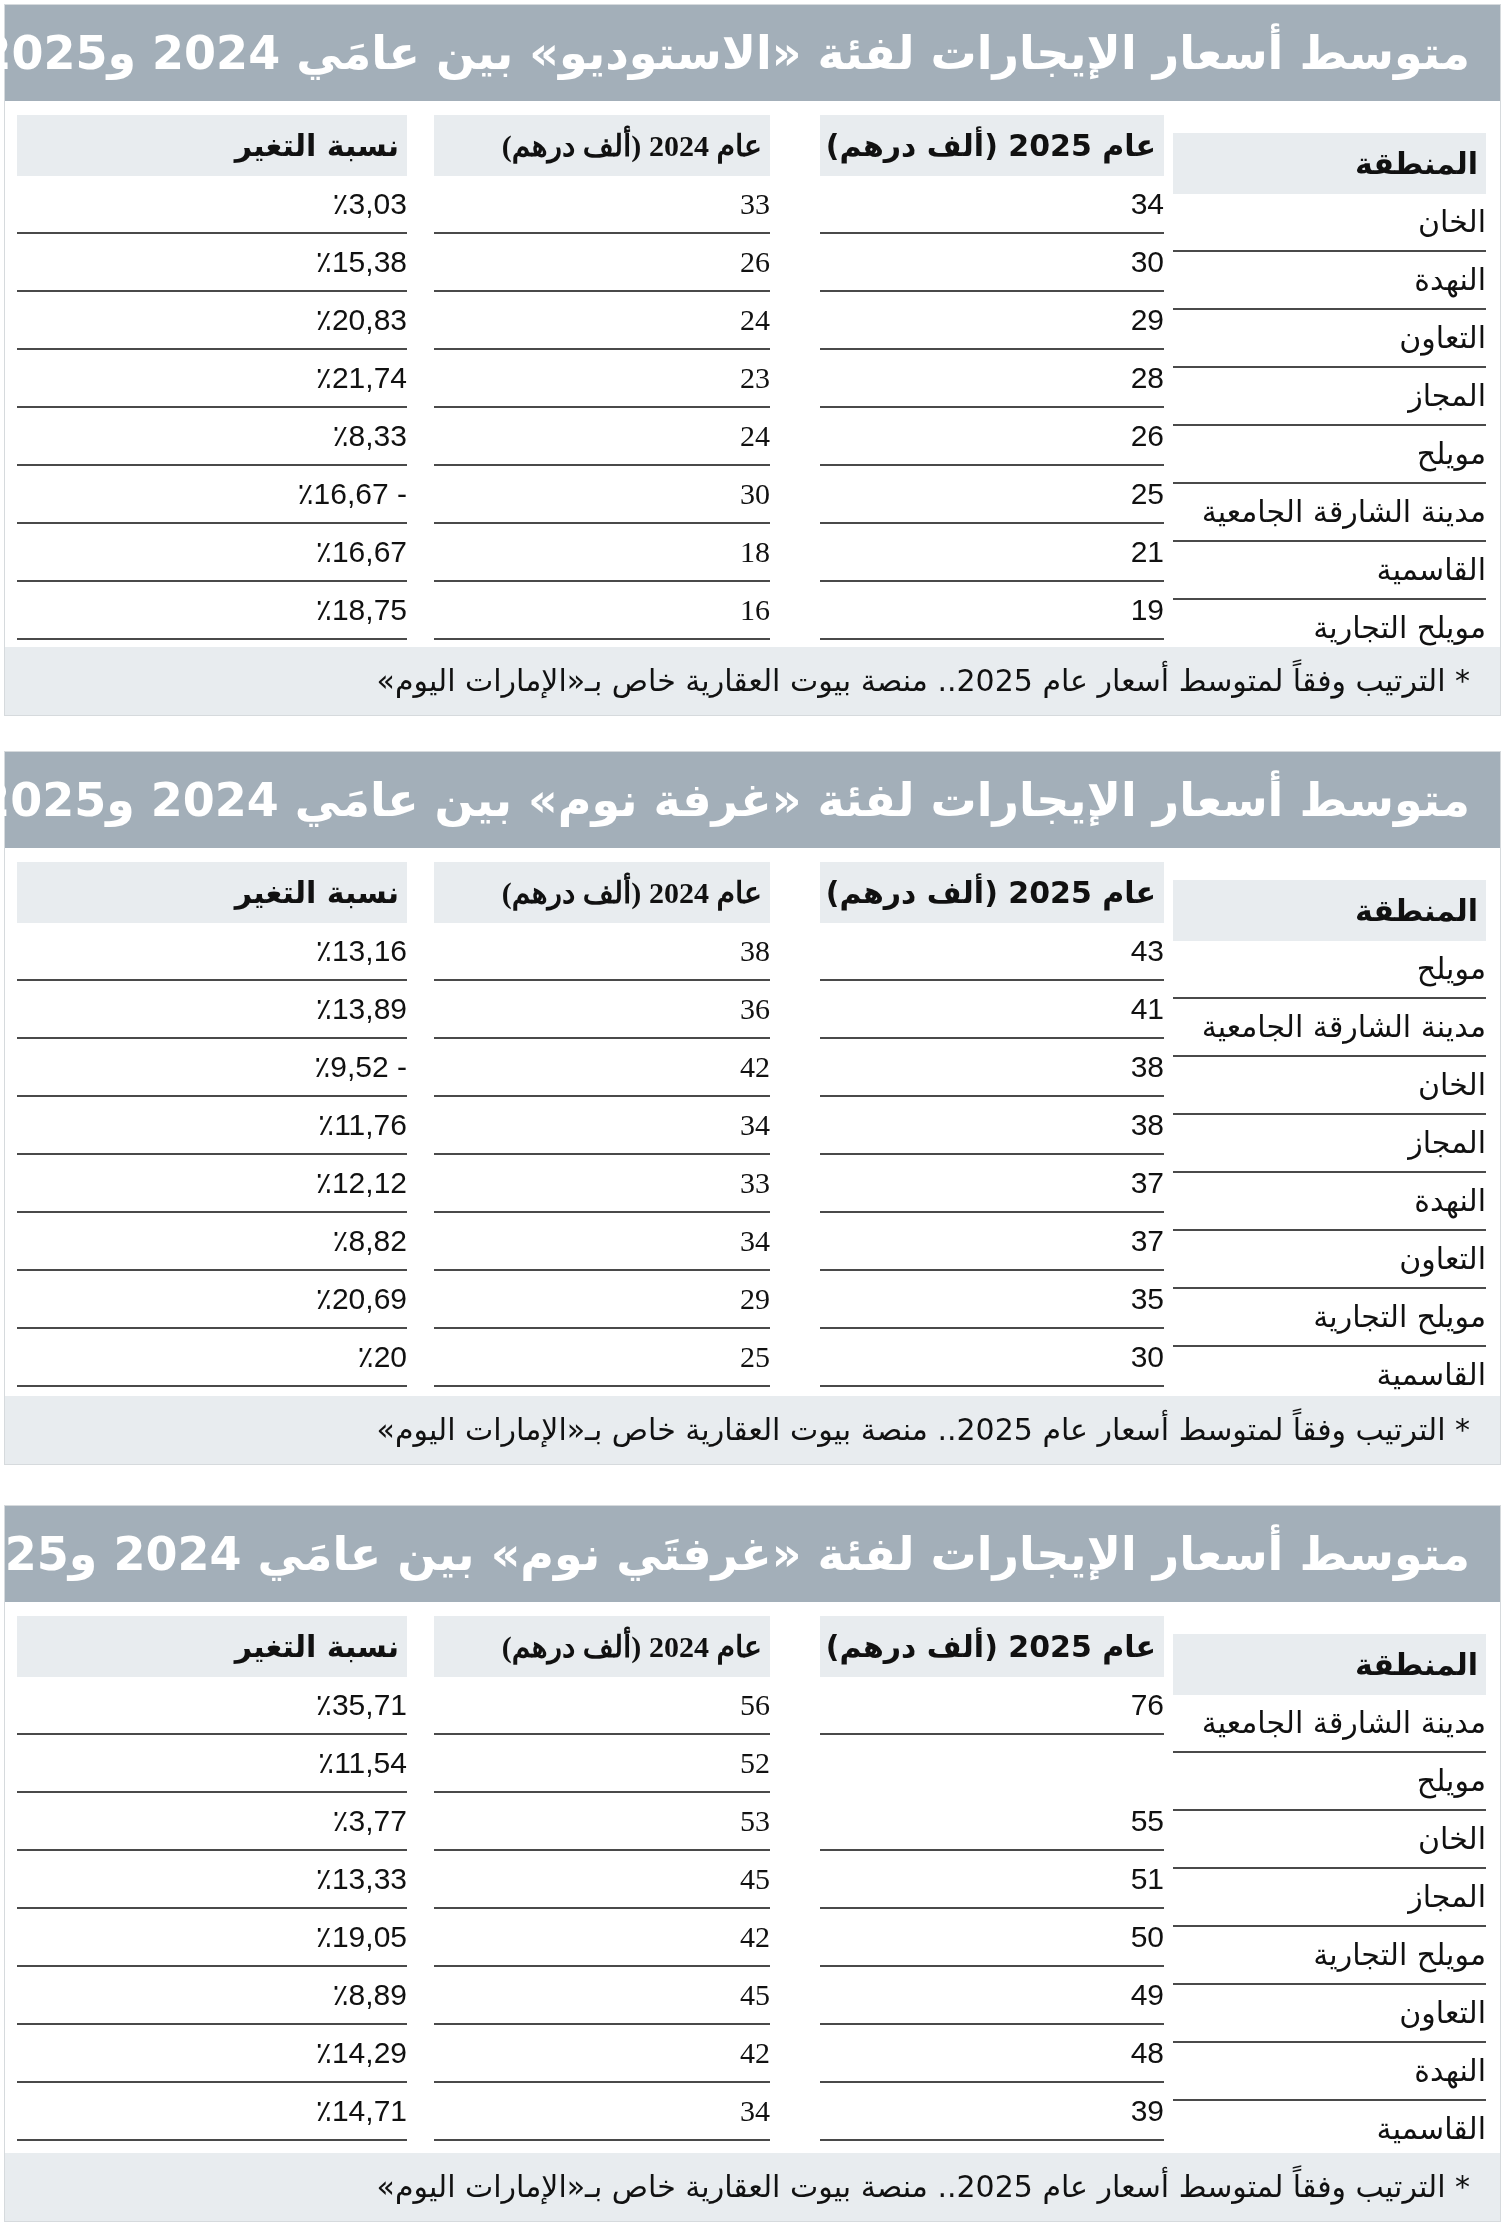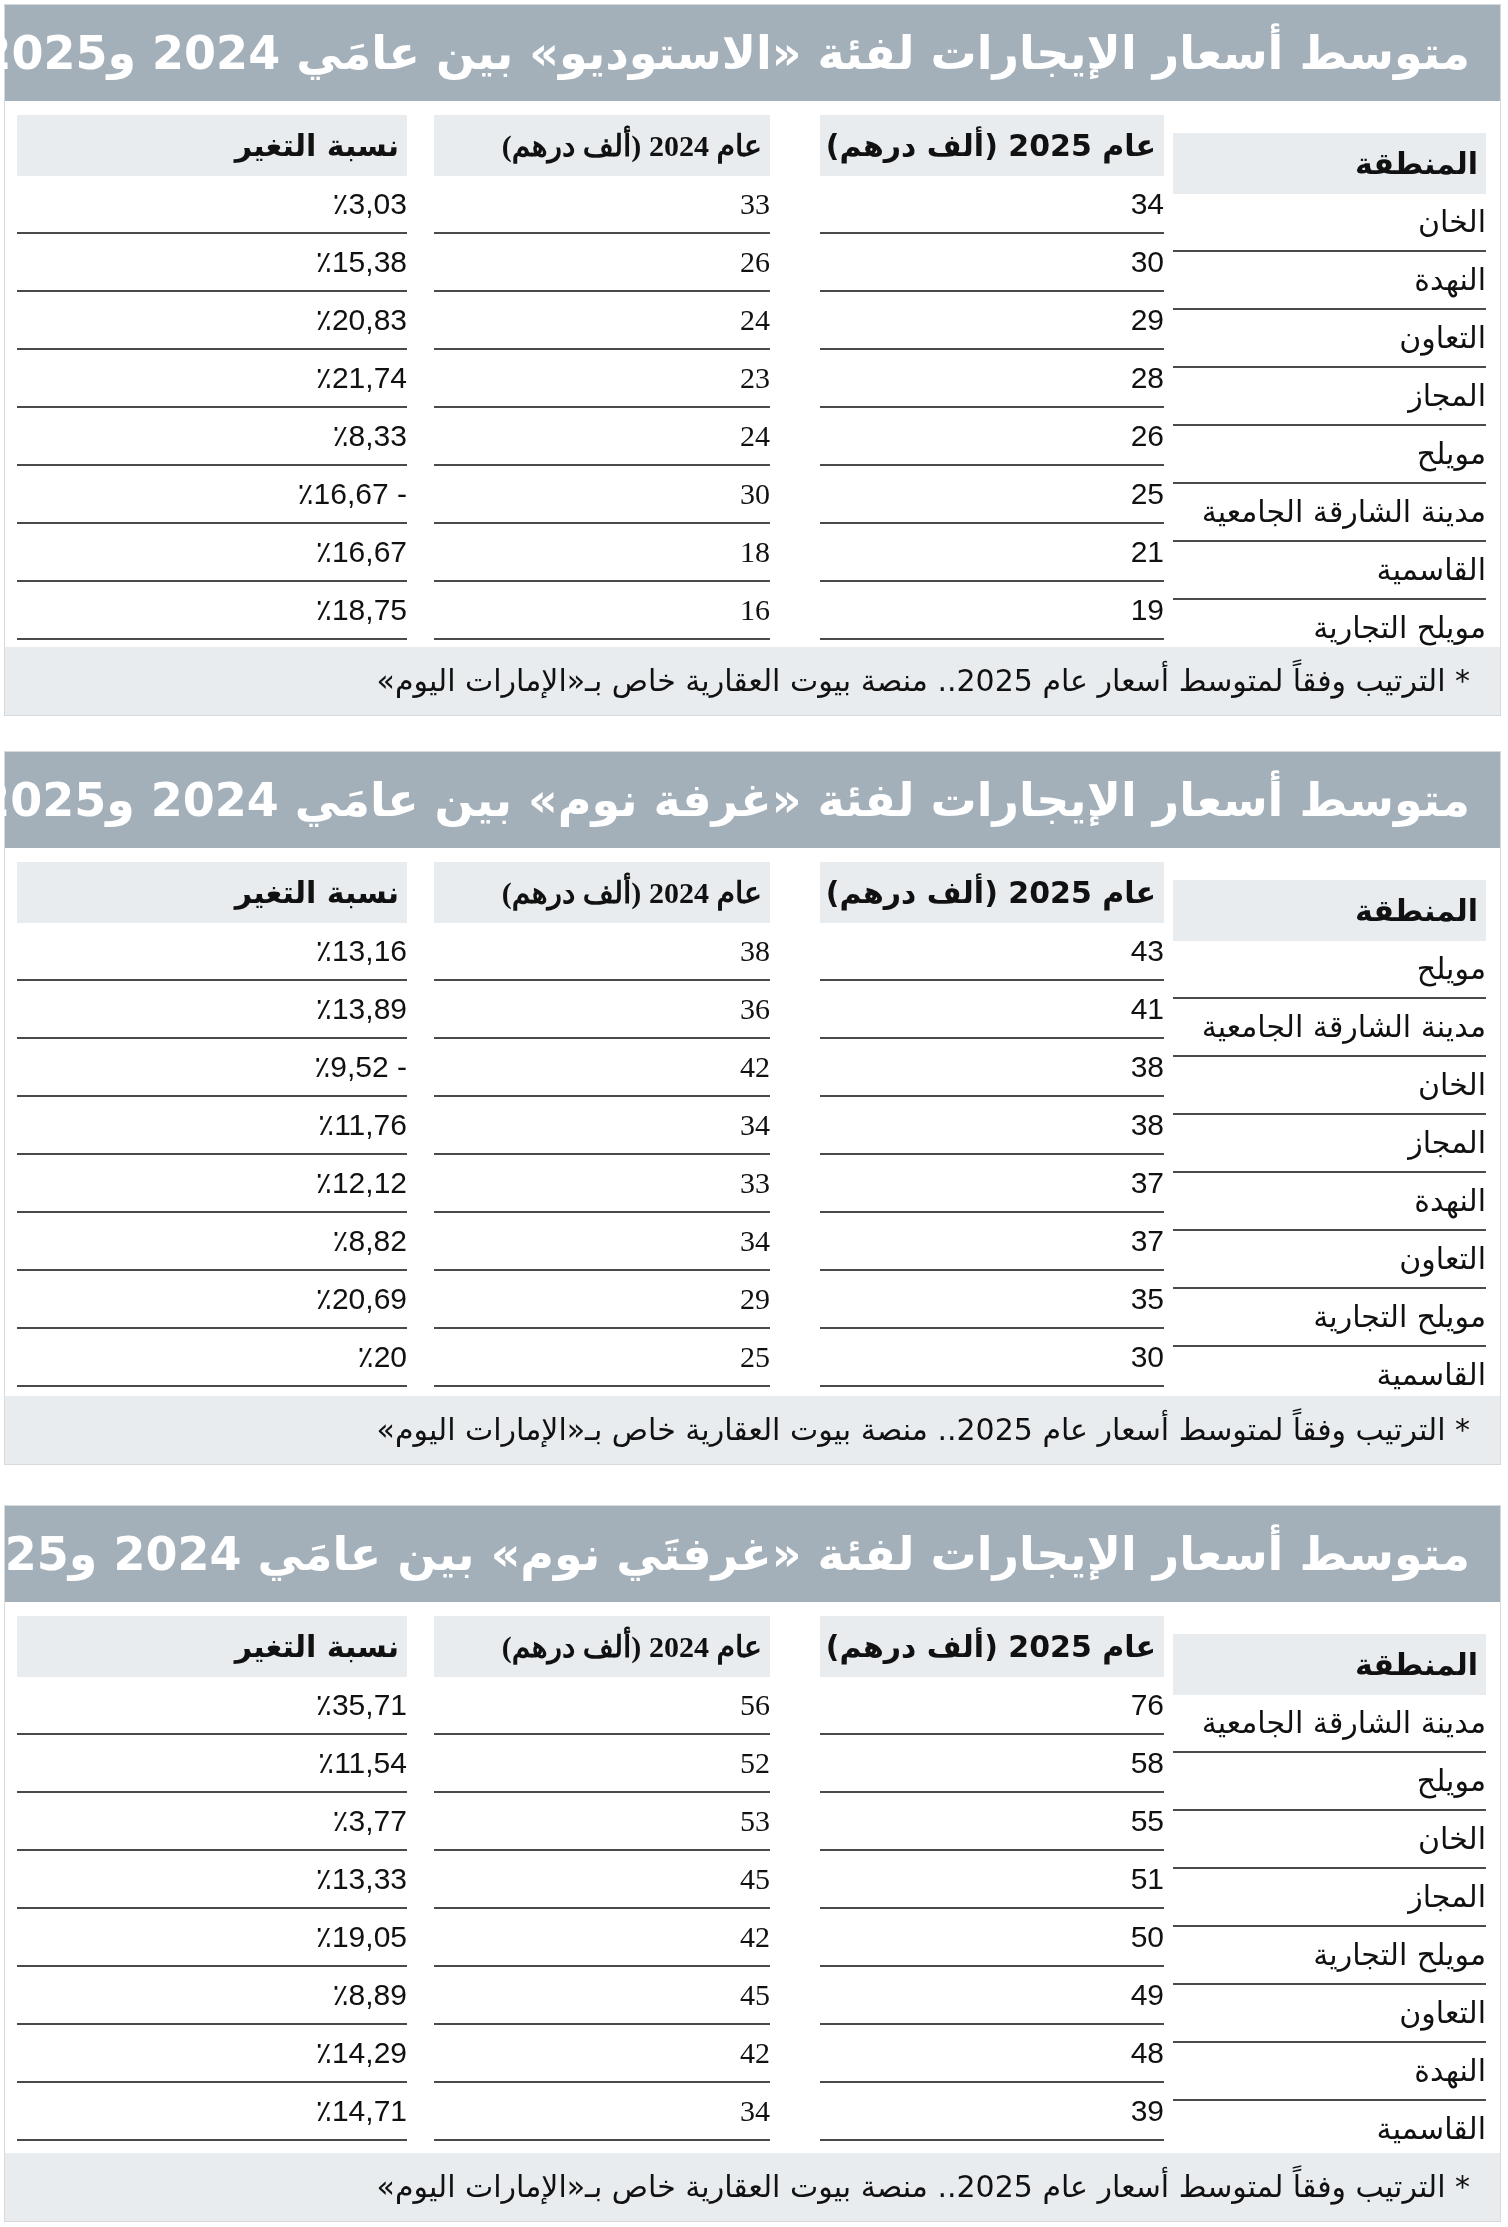--- a/index.html
+++ b/index.html
@@ -156,21 +156,20 @@
           <div class="hdr c-2024">عام 2024 (ألف درهم)</div>
           <div class="hdr c-change">نسبة التغير</div>
           <div class="row" style="top: 61px;">
             <div class="cell c-region">مدينة الشارقة الجامعية</div>
             <div class="cell c-2025 num">76</div>
             <div class="cell c-2024 num">56</div>
             <div class="cell c-change num">٪35,71</div>
           </div>
           <div class="row" style="top: 119px;">
             <div class="cell c-region">مويلح</div>
-            <div class="cell c-2025 num">58</div>
             <div class="cell c-2024 num">52</div>
             <div class="cell c-change num">٪11,54</div>
           </div>
           <div class="row" style="top: 177px;">
             <div class="cell c-region">الخان</div>
             <div class="cell c-2025 num">55</div>
             <div class="cell c-2024 num">53</div>
             <div class="cell c-change num">٪3,77</div>
           </div>
           <div class="row" style="top: 235px;">

